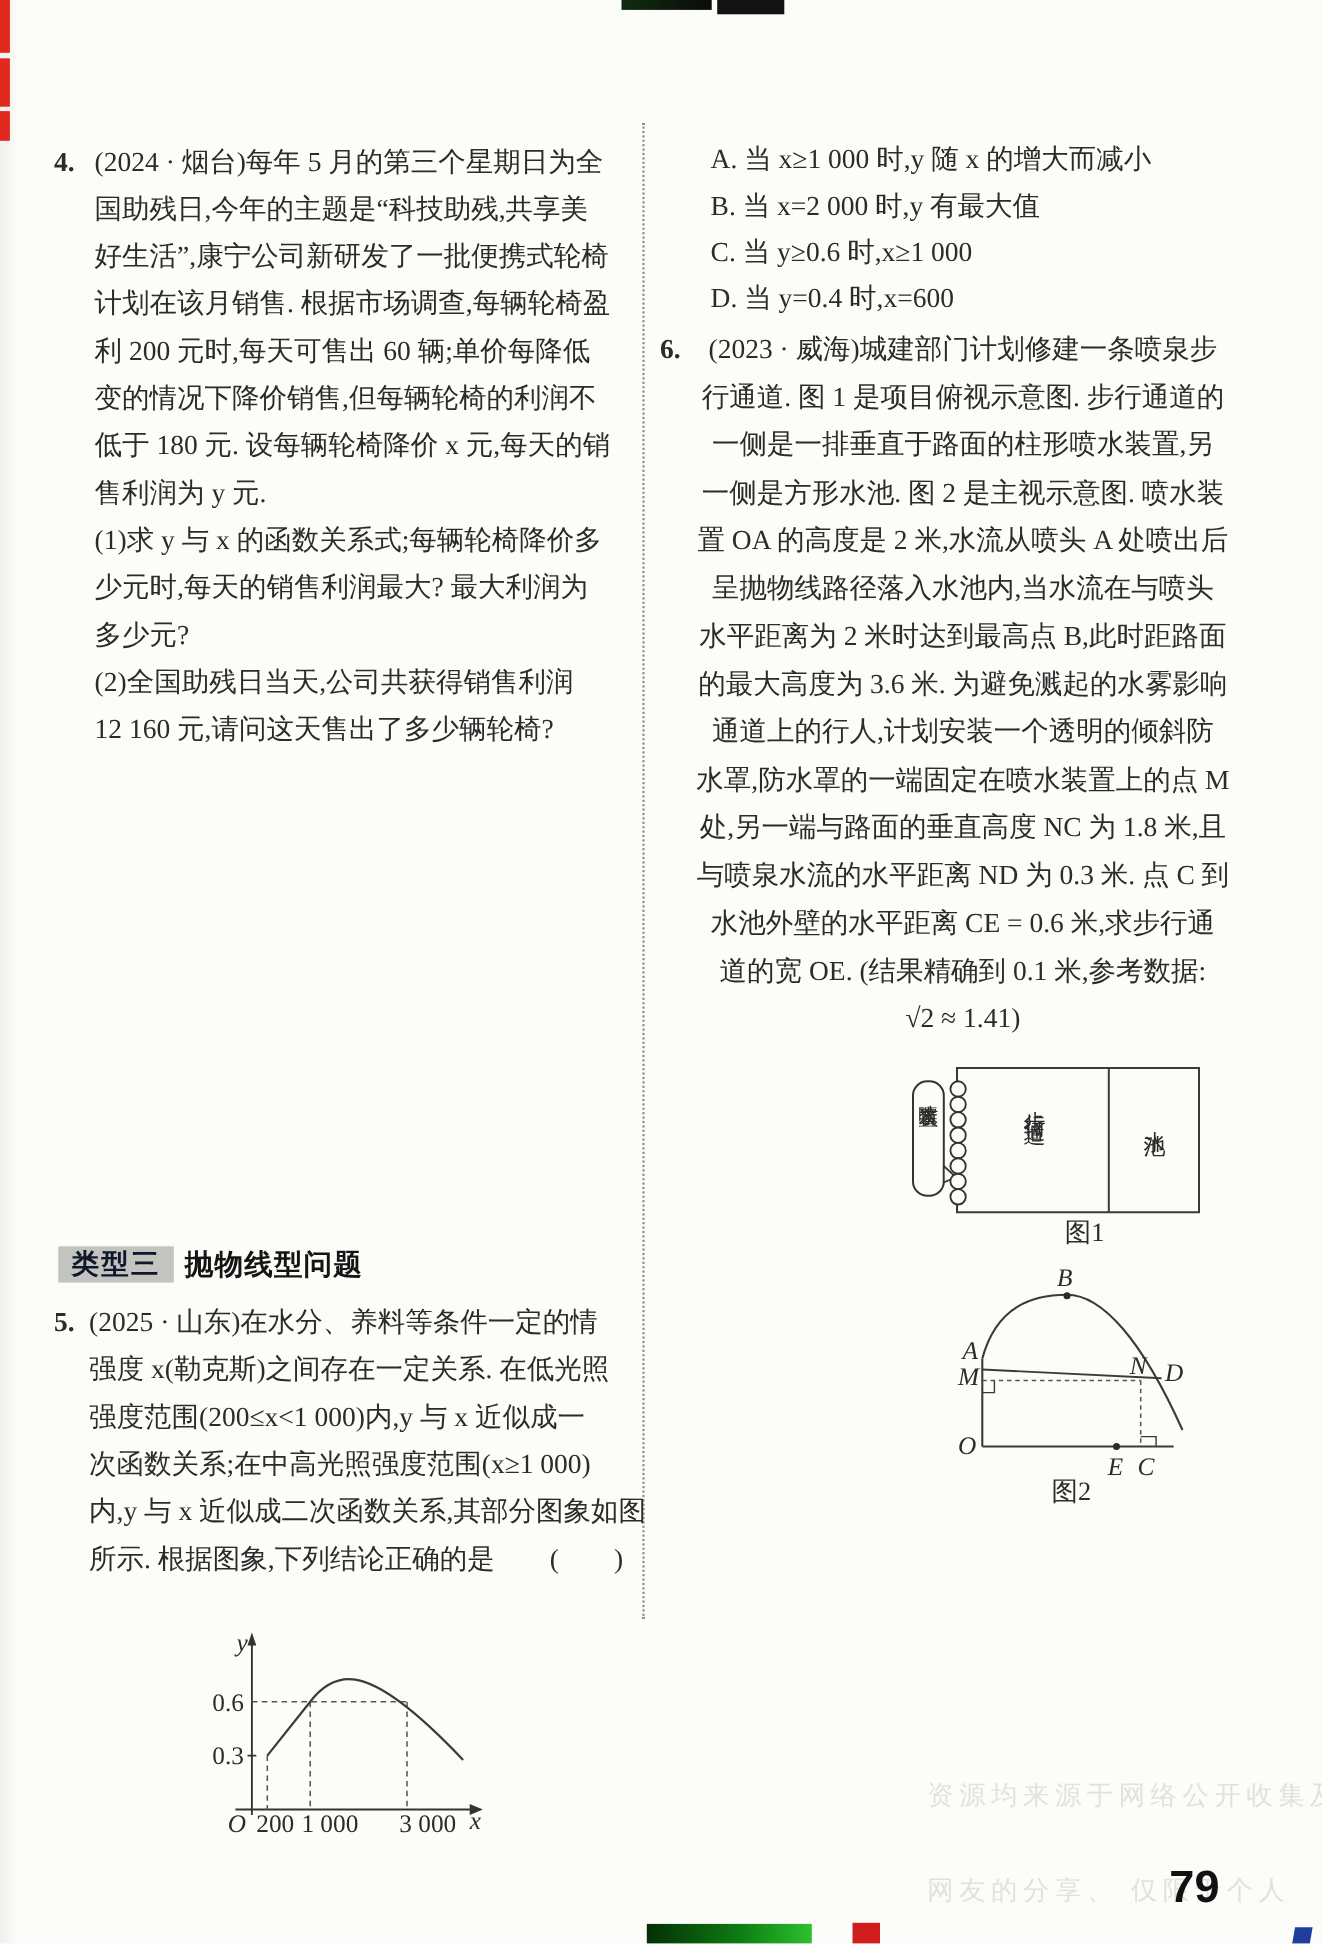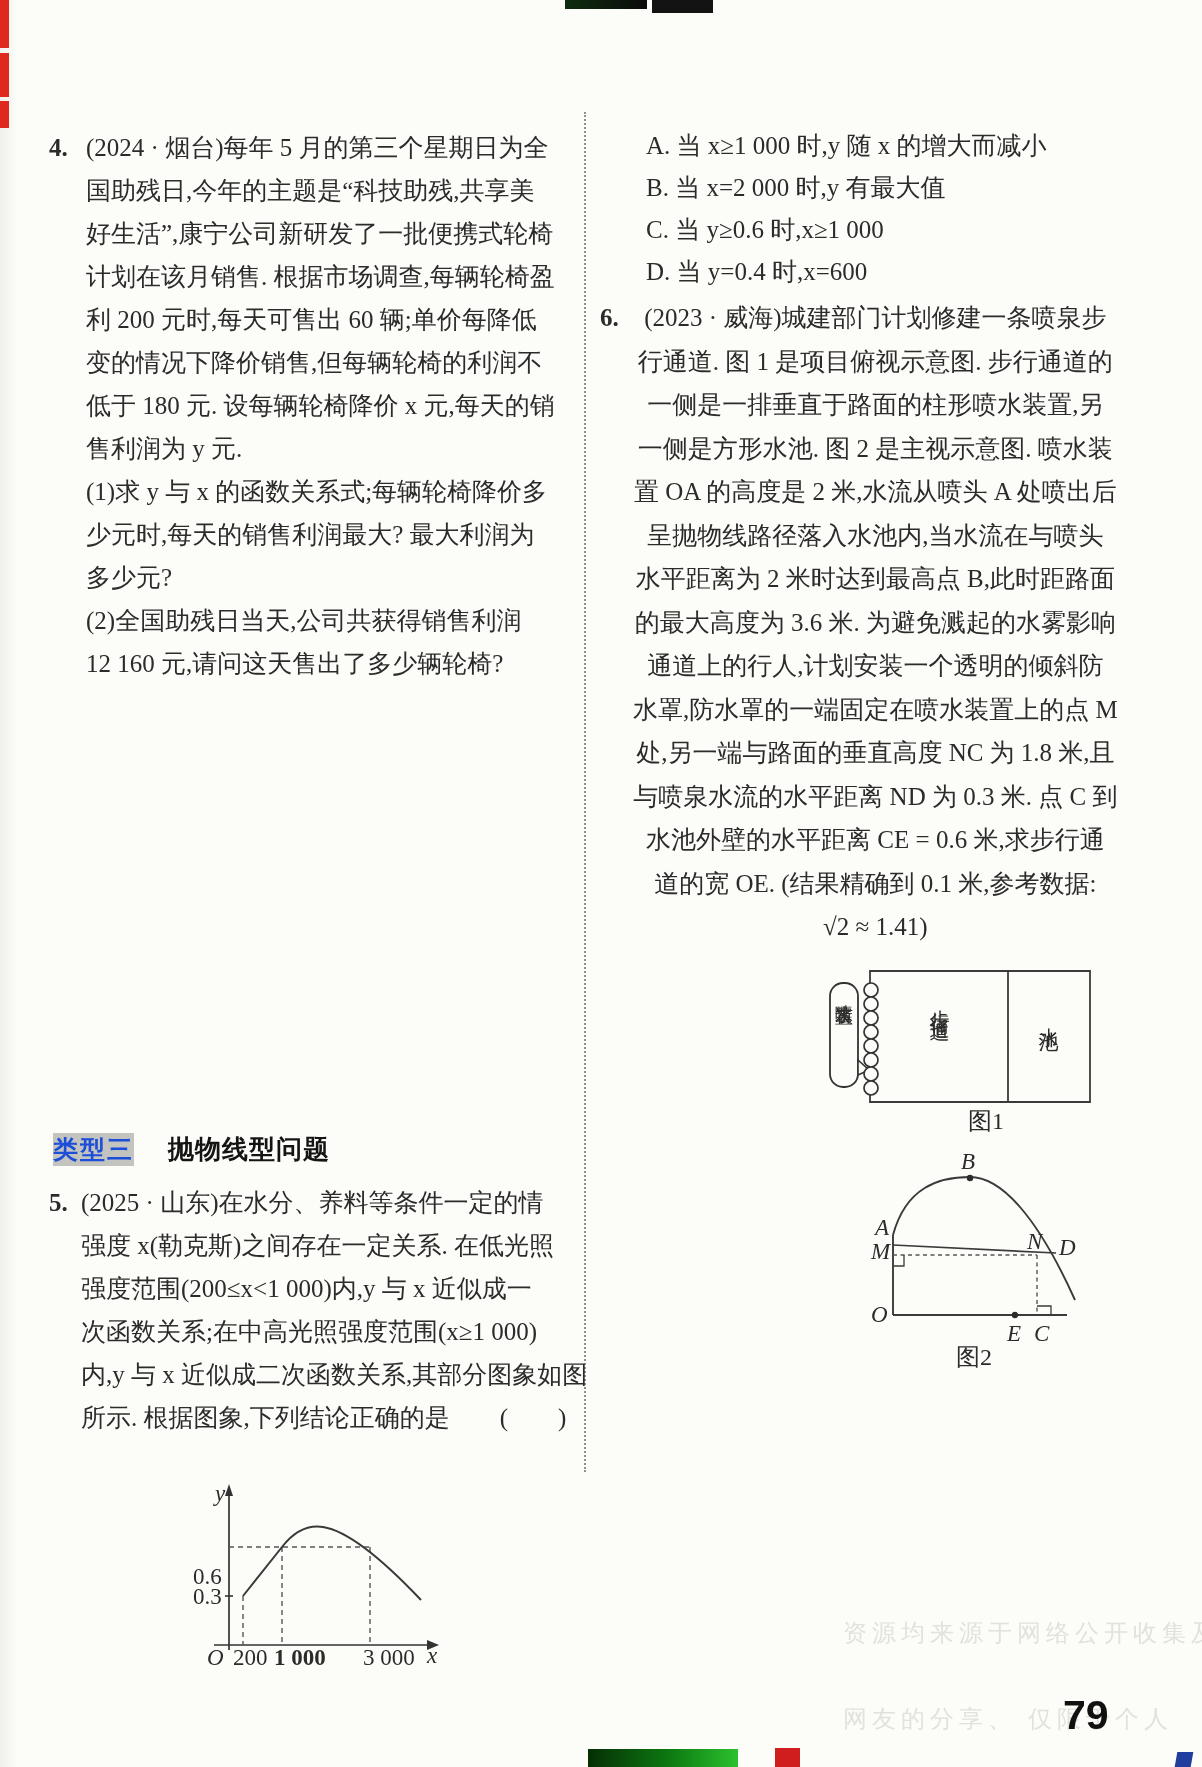--- a/index.html
+++ b/index.html
@@ -4,23 +4,23 @@
 <style>
   html,body{margin:0;padding:0;background:#ffffff;}
   .page{position:relative;width:1202px;height:1767px;background:#fcfcf9;overflow:hidden;
         font-family:"Liberation Serif","DejaVu Serif",serif;color:#2b2b2b;}
   .edge-shade{position:absolute;left:0;top:0;width:18px;height:1767px;
         background:linear-gradient(90deg,rgba(0,0,0,0.05),rgba(0,0,0,0));}
   .ln{line-height:43px;height:43px;white-space:pre;font-size:25px;}
   .opt-ln{line-height:42px;height:42px;white-space:pre;font-size:25px;margin-left:16px;}
   .p6-ln{line-height:43.5px;height:43.5px;white-space:pre;font-size:25px;}
   .pnum{position:absolute;font-weight:700;font-size:25px;line-height:43px;}
-  .badge{position:absolute;background:#c3c3c0;color:#1d4ed8;font-weight:700;
+  .badge{position:absolute;background:#c3c3c0;color:#0f172a;font-weight:700;
          font-family:"Liberation Sans","DejaVu Sans",sans-serif;
-         font-size:25px;line-height:33px;padding:0 0;letter-spacing:2px;}
+         font-size:25px;line-height:33px;padding:0 12px;letter-spacing:2px;}
   .sec-title{position:absolute;font-weight:700;font-size:26px;line-height:33px;
          font-family:"Liberation Sans","DejaVu Sans",sans-serif;color:#141414;letter-spacing:1px;}
   .divider{position:absolute;left:584px;top:112px;height:1360px;width:0;
          border-left:2.5px dotted #8f8f8f;}
   .vtext{position:absolute;writing-mode:vertical-rl;text-orientation:upright;
          font-size:20px;letter-spacing:4px;color:#2b2b2b;white-space:pre;}
   .fig-label{position:absolute;font-style:italic;font-size:23px;line-height:23px;}
   .fig-caption{position:absolute;font-size:24px;line-height:26px;}
   .graph-num{position:absolute;font-size:23px;line-height:23px;white-space:pre;}
   .watermark{position:absolute;left:843px;top:1562px;color:#e2e2dc;font-size:24px;
@@ -83,24 +83,24 @@
     <line x1="75" y1="126" x2="83" y2="126" stroke="#333" stroke-width="1.6"></line>
     <path d="M93,126 V175" stroke="#555" stroke-width="1.4" stroke-dasharray="5 4" fill="none"></path>
     <path d="M132,77 V175" stroke="#555" stroke-width="1.4" stroke-dasharray="5 4" fill="none"></path>
     <path d="M79,77 H220" stroke="#555" stroke-width="1.4" stroke-dasharray="5 4" fill="none"></path>
     <path d="M220,77 V175" stroke="#555" stroke-width="1.4" stroke-dasharray="5 4" fill="none"></path>
     <path d="M93,126 L132,77 C146,59 160,55 173,57 C199,61 235,92 271,130" stroke="#3a3a3a" stroke-width="2" fill="none"></path>
   </svg>
   <div class="fig-label" style="left:215px;top:1482px;">y</div>
   <div class="fig-label" style="left:427px;top:1644px;">x</div>
   <div class="fig-label" style="left:207px;top:1646px;">O</div>
-  <div class="graph-num" style="left:193px;top:1536px;margin-top:29px;">0.6</div>
+  <div class="graph-num" style="left:193px;top:1536px;">0.6</div>
   <div class="graph-num" style="left:193px;top:1585px;">0.3</div>
   <div class="graph-num" style="left:233px;top:1646px;">200</div>
-  <div class="graph-num" style="left:274px;top:1646px;font-weight:bold;">1 000</div>
+  <div class="graph-num" style="left:274px;top:1646px;">1 000</div>
   <div class="graph-num" style="left:363px;top:1646px;">3 000</div>
 
   <div style="position:absolute;left:630px;top:125px;">
     <div class="opt-ln">A. 当 x≥1 000 时,y 随 x 的增大而减小</div>
     <div class="opt-ln">B. 当 x=2 000 时,y 有最大值</div>
     <div class="opt-ln">C. 当 y≥0.6 时,x≥1 000</div>
     <div class="opt-ln">D. 当 y=0.4 时,x=600</div>
   </div>
 
   <div class="pnum" style="left:600px;top:296px;line-height:43.5px;">6.</div>

